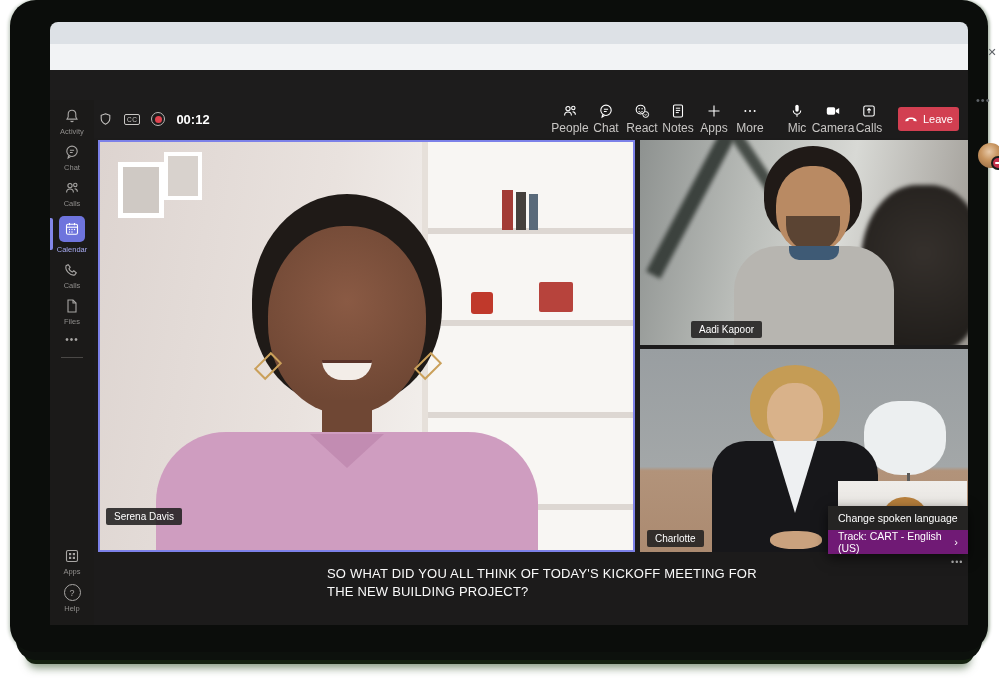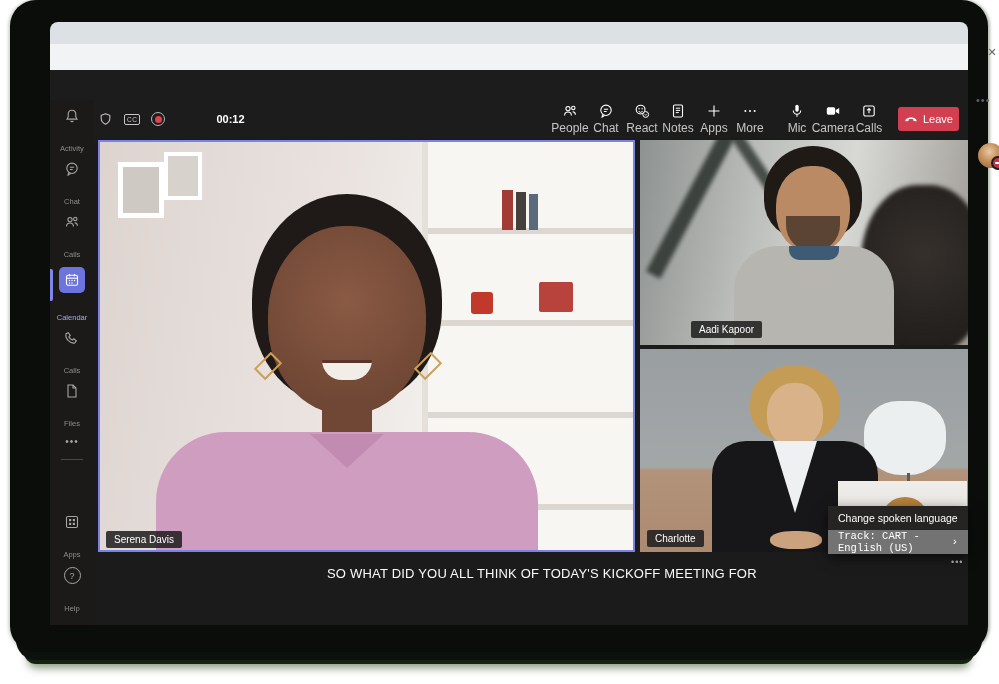--- a/index.html
+++ b/index.html
@@ -41,36 +41,36 @@
   .t-avatar{position:absolute;left:928px;top:73px;width:25px;height:25px;border-radius:50%;
       background:radial-gradient(circle at 45% 35%, #e8c9a8 0%, #c89560 40%, #8a5f3c 100%);}
   .t-avatar .badge{position:absolute;right:-2px;bottom:-2px;width:10px;height:10px;border-radius:50%;
       background:#c4314b;border:2px solid #1d1c1c;}
   .t-avatar .badge::after{content:"";position:absolute;left:2px;top:4px;width:6px;height:2px;background:#fff;border-radius:1px;}
 
   
   .t-sidebar{position:absolute;left:40px;top:100px;width:44px;height:525px;background:#1b1a19;
              display:flex;flex-direction:column;align-items:center;padding-top:8px;box-sizing:border-box;}
   .sb-item{display:flex;flex-direction:column;align-items:center;margin-bottom:8px;width:100%;position:relative;}
-  .sb-item .lbl{font-size:7.5px;color:#8f8d8b;margin-top:20px;}
+  .sb-item .lbl{font-size:7.5px;color:#8f8d8b;margin-top:3px;}
   .sb-item.active .lbl{color:#a6aaf0;}
   .sb-item.active .cal-chip{width:26px;height:26px;background:#6e74dd;border-radius:5px;display:flex;align-items:center;justify-content:center;}
   .sb-accent{position:absolute;left:0;top:2px;width:3px;height:32px;background:#8286e8;border-radius:0 2px 2px 0;}
   .sb-divider{width:22px;border-top:1px solid #4a4846;margin:4px 0 10px 0;}
   .sb-spacer{flex:1;}
   .help-circ{width:15px;height:15px;border:1.2px solid #a8a6a4;border-radius:50%;color:#a8a6a4;font-size:9px;
              display:flex;align-items:center;justify-content:center;}
 
   
   .t-toolbar{position:absolute;left:84px;top:100px;width:874px;height:38px;background:#1d1c1c;}
   .tb-left{position:absolute;left:88px;top:100px;height:38px;display:flex;align-items:center;gap:11px;}
   .cc-badge{border:1px solid #c8c6c4;border-radius:2px;color:#c8c6c4;font-size:6.5px;padding:1px 2px;letter-spacing:.5px;}
   .rec{width:12px;height:12px;border:1.5px solid #b9b7b5;border-radius:50%;display:flex;align-items:center;justify-content:center;}
   .rec i{width:7px;height:7px;border-radius:50%;background:#e0434f;display:block;}
-  .timer{color:#fff;font-size:11px;font-weight:bold;margin-left:40px;}
+  .timer{color:#fff;font-size:13px;font-weight:bold;}
   .tb-center{position:absolute;left:546px;top:103px;display:flex;gap:8px;}
   .tb-btn{width:28px;display:flex;flex-direction:column;align-items:center;}
   .tb-btn .lbl{font-size:12px;color:#c8c6c4;margin-top:2px;}
   .tb-right{position:absolute;left:772px;top:103px;display:flex;gap:6px;}
   .tb-right .tb-btn{width:30px;}
   .leave-btn{position:absolute;left:888px;top:107px;width:61px;height:24px;background:#d23f51;border-radius:3px;
              display:flex;align-items:center;justify-content:center;gap:5px;color:#fff;font-size:11px;}
 
   
   .stage{position:absolute;left:84px;top:138px;width:874px;height:487px;background:#1c1b1b;}
@@ -80,21 +80,21 @@
   .tile-char{left:630px;top:349px;width:328px;height:203px;}
   .nametag{position:absolute;background:rgba(32,31,31,.87);color:#fff;font-size:10px;padding:3px 8px;border-radius:2px;white-space:nowrap;}
   .selfview{position:absolute;left:828px;top:481px;width:129px;height:54px;overflow:hidden;background:#e9e7e3;z-index:2;}
 
   
   .caption{position:absolute;left:317px;top:565px;color:#fafafa;font-size:13px;line-height:18px;letter-spacing:.2px;}
 
   
   .menu{position:absolute;background:#252423;box-shadow:0 4px 12px rgba(0,0,0,.6);z-index:5;color:#fff;font-size:10.5px;}
   .menu .mi{height:24px;display:flex;align-items:center;padding:0 10px;}
-  .menu .mi.hl{background:#737373;font-family:Liberation Mono, monospace;}
+  .menu .mi.hl{background:#701a75;}
   .menu-track{left:818px;top:506px;width:140px;}
   .menu-lang{left:677px;top:535px;width:142px;}
   .chev{margin-left:auto;font-size:11px;}
   .chk{margin-left:8px;font-size:10px;}
   .cap-dots{position:absolute;left:941px;top:557px;color:#bbb;font-size:9px;letter-spacing:1px;z-index:1;}
 
   
   .art{position:absolute;}
   
   .sv-bg{left:0;top:0;right:0;bottom:0;background:linear-gradient(100deg,#ddd4d0 0%,#e9e2de 40%,#f3f0ed 65%,#f8f6f4 100%);}
@@ -478,21 +478,21 @@
       <div class="art sv-frame2"></div>
       <div class="art sv-hair"></div>
       <div class="art sv-face"></div>
       <div class="art sv-ear1"></div>
       <div class="art sv-ear2"></div>
       <div class="art sv-smile"></div>
       <div class="art sv-neck"></div>
       <div class="art sv-body"></div>
       <div class="art sv-collar"></div>
     </div>
-    <span class="nametag" style="left:96px;top:531px;text-align:right;">Serena Davis</span>
+    <span class="nametag" style="left:96px;top:508px;text-align:right;">Serena Davis</span>
 
     <div class="tile tile-aadi">
       <div class="art av-bg"></div>
       <div class="art av-beam1"></div>
       <div class="art av-beam2"></div>
       <div class="art av-jacket"></div>
       <div class="art av-hair"></div>
       <div class="art av-face"></div>
       <div class="art av-beard"></div>
       <div class="art av-sweater"></div>
@@ -513,20 +513,21 @@
     <span class="nametag" style="left:637px;top:530px;z-index:1;">Charlotte</span>
 
     <div class="selfview">
       <div class="art se-bg"></div>
       <div class="art se-hair"></div>
       <div class="art se-face"></div>
     </div>
 
     <div class="caption">
       <div>SO WHAT DID YOU ALL THINK OF TODAY'S KICKOFF MEETING FOR</div>
+      <div>THE NEW BUILDING PROJECT?</div>
     </div>
     <span class="cap-dots">•••</span>
 
     <div class="menu menu-track">
       <div class="mi">
         <span>Change spoken language</span>
       </div>
       <div class="mi hl">
         <span>Track: CART - English (US)</span>
         <span class="chev">›</span>

